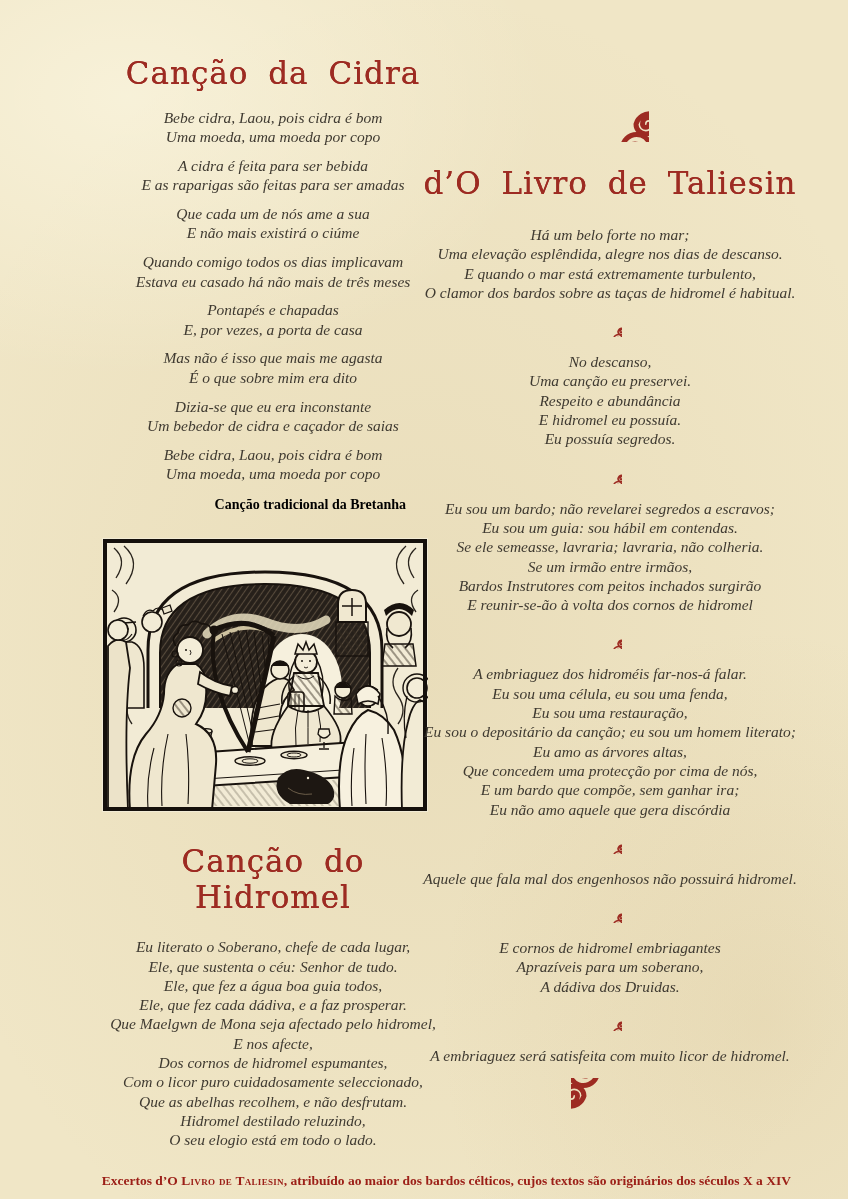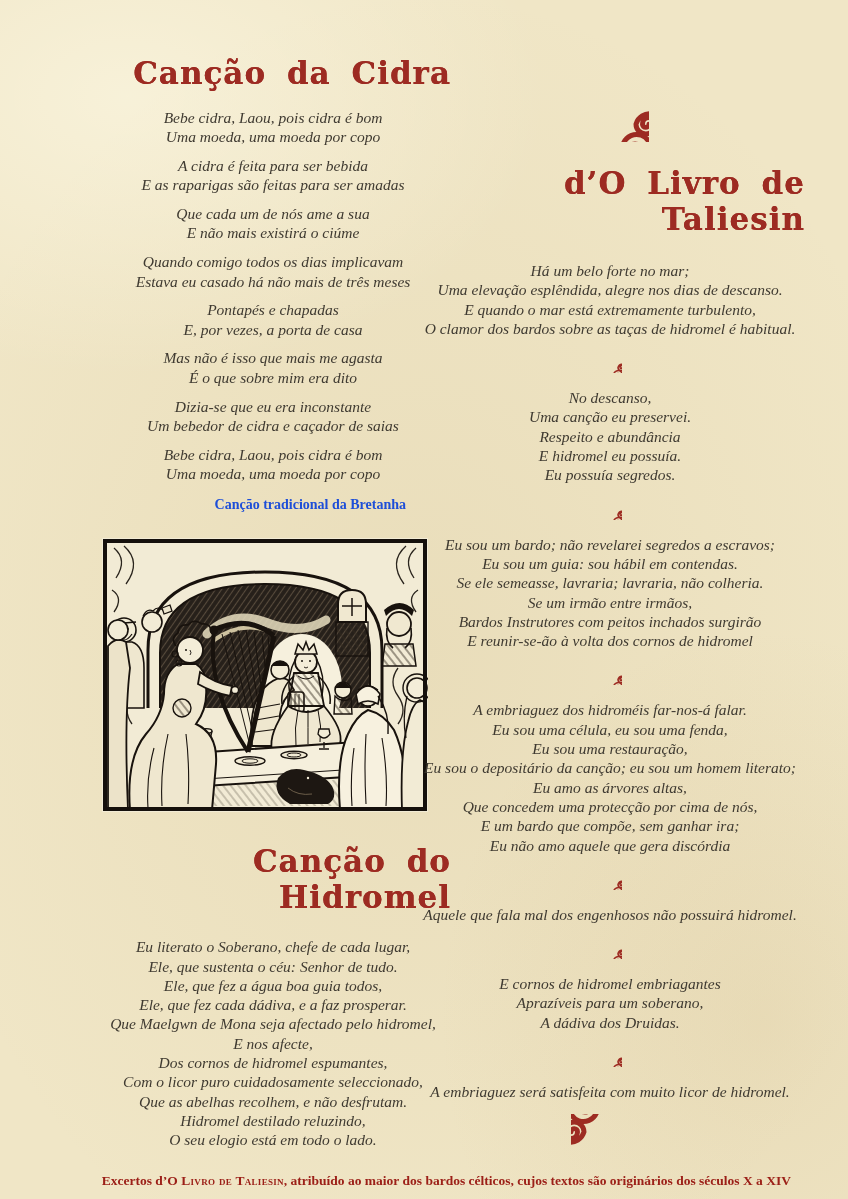--- a/index.html
+++ b/index.html
@@ -9,39 +9,39 @@
     background:
       radial-gradient(ellipse 600px 400px at 15% 8%, rgba(255,252,235,.5), rgba(255,252,235,0) 70%),
       radial-gradient(ellipse 500px 600px at 90% 85%, rgba(187,156,96,.14), rgba(187,156,96,0) 65%),
       radial-gradient(ellipse 700px 900px at 50% 55%, rgba(172,142,82,.10), rgba(172,142,82,0) 75%),
       #f0e6c6;
   }
   .col-left{position:absolute;left:95px;top:0;width:356px;}
   .col-right{position:absolute;left:415px;top:7px;width:390px;}
   .song-title{
     font-family:"DejaVu Serif", serif;
-    font-size:31px;font-weight:bold;text-align:right;
+    font-size:31px;font-weight:normal;text-align:center;
     color:#9d2b22;letter-spacing:1px;word-spacing:9px;margin:0;
     text-shadow:0 0 .4px #9d2b22;
   }
   .t-left1{margin-top:55px;}
   .t-left2{margin-top:31px;}
   .t-right{margin-top:23px;}
   .stanza{display:flex;flex-direction:column;align-items:center;}
   .vline{
     font-style:italic;font-size:15.5px;line-height:19.3px;
     color:#3f3a31;white-space:nowrap;text-align:center;
   }
   .c-stanza{margin-top:9.5px;}
   .first-stanza{margin-top:17px;}
   .h-stanza{margin-top:22px;}
   .t-stanza{margin-top:15px;}
   .attribution{
     margin:14px 45px 0 0;text-align:right;
-    font-weight:bold;font-size:14px;color:#1d4ed8;
+    font-weight:bold;font-size:14px;color:#000000;
   }
   .illu-wrap{margin:25px 0 0 7px;width:326px;height:274px;}
   .orn{display:flex;justify-content:center;color:#9d2b22;}
   .orn-lg{margin-top:57px;}
   .orn-lg svg{width:78px;height:78px;}
   .orn-sm{margin-top:11px;}
   .orn-sm svg{width:24px;height:24px;}
   .orn-bottom{margin-top:13px;}
   .orn-bottom svg{transform:rotate(180deg);}
   .footer{

